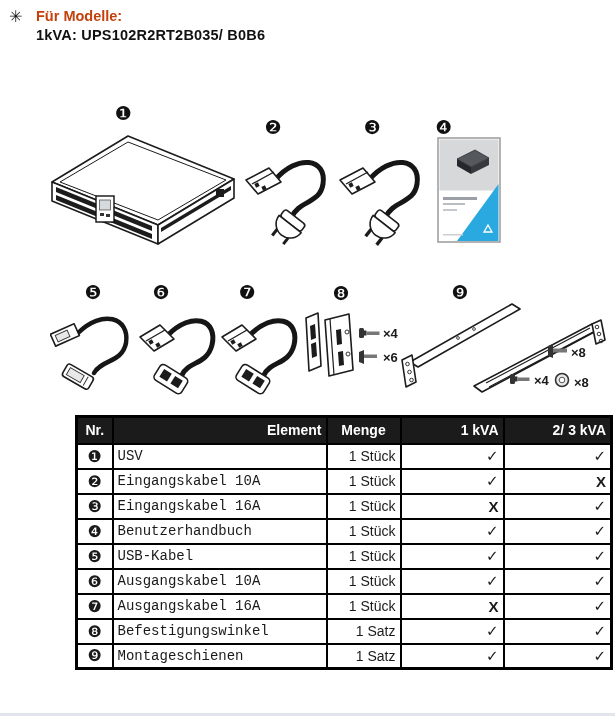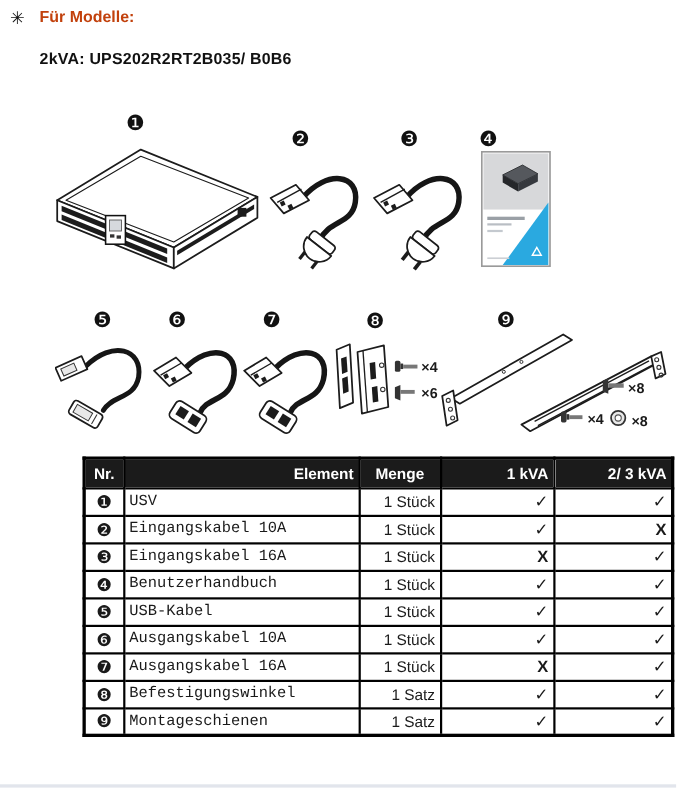--- a/index.html
+++ b/index.html
@@ -81,21 +81,21 @@
     width: 615px; height: 3px; background: #e2e5ec;
   }
 </style>
 </head>
 <body>
 
 <div class="page">
 
   <span class="models-marker">✳</span>
   <span class="models-title">Für Modelle:</span>
-  <span class="model-line m2">2kVA: UPS202R2RT2B035/ B0B6</span>
+  <span class="model-line m1">1kVA: UPS102R2RT2B035/ B0B6</span>
 
   <div class="figure">
 
     <span class="fig-badge" style="left:123px; top:18px;">❶</span>
     <span class="fig-badge" style="left:273px; top:32px;">❷</span>
     <span class="fig-badge" style="left:372px; top:32px;">❸</span>
     <span class="fig-badge" style="left:444px; top:32px;">❹</span>
     <span class="fig-badge" style="left:93px;  top:197px;">❺</span>
     <span class="fig-badge" style="left:161px; top:197px;">❻</span>
     <span class="fig-badge" style="left:247px; top:197px;">❼</span>

